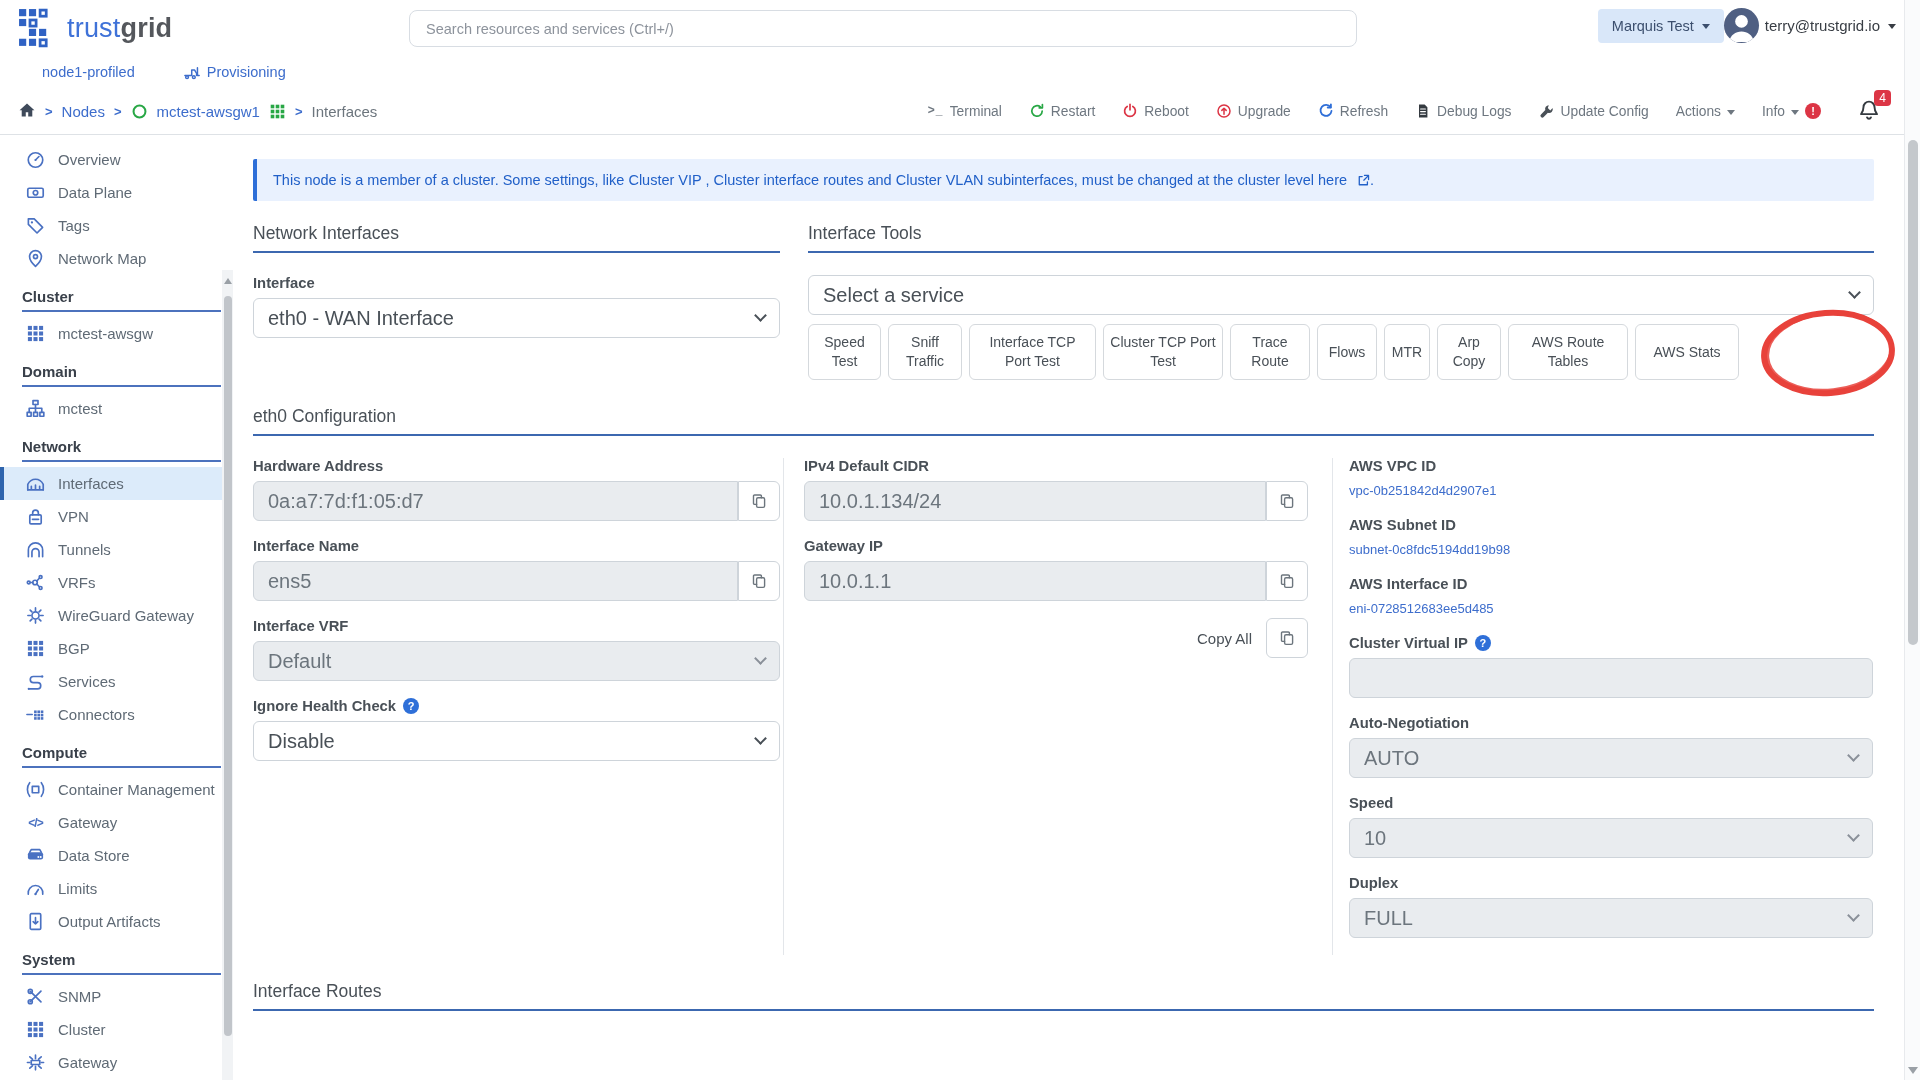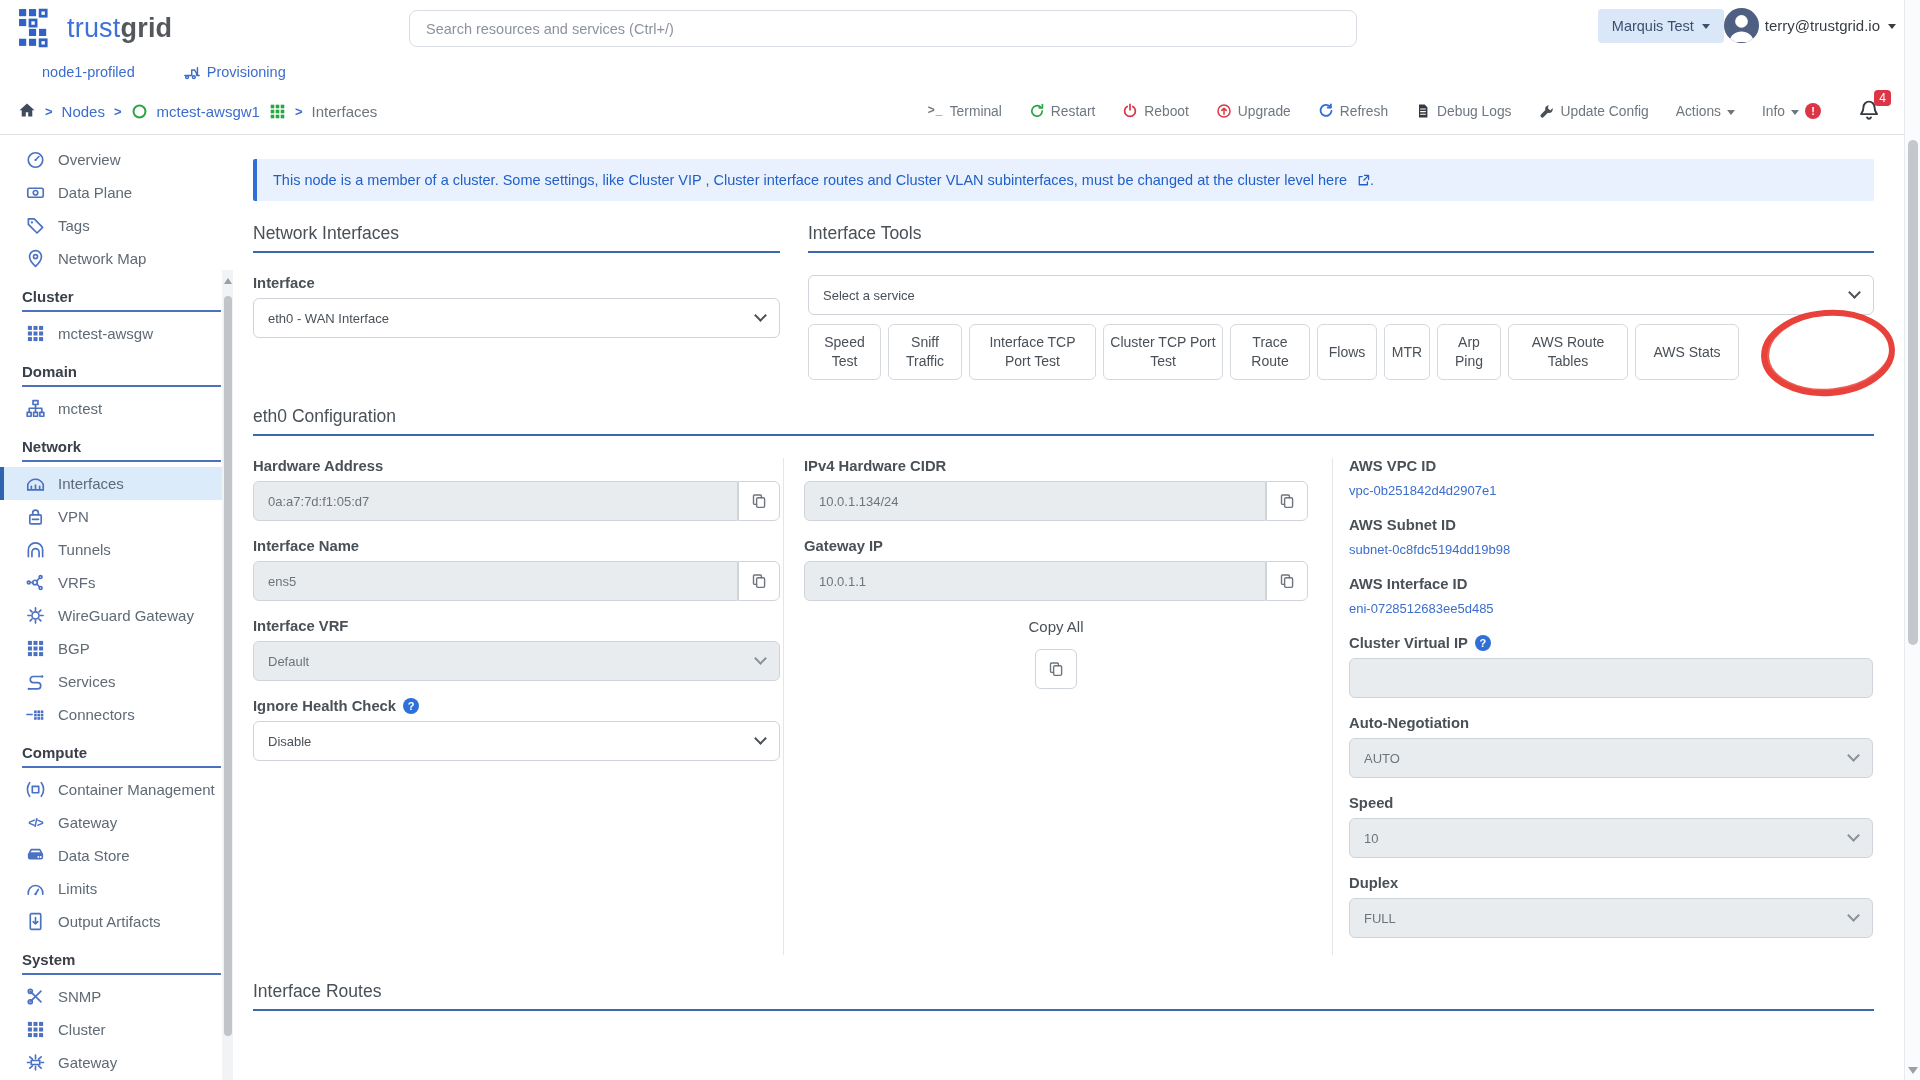--- a/index.html
+++ b/index.html
@@ -85,34 +85,34 @@
   .ext-ico{width:13px;height:13px;display:inline-flex;color:#2160c8;}
 
   .two-col{display:grid;grid-template-columns:527px 1fr;column-gap:28px;margin-top:22px;}
   .sec-head{font-size:17.5px;color:#495057;padding-bottom:7px;border-bottom:2px solid #3c68b0;margin:0 0 22px 0;font-weight:400;}
 
   .field{margin-bottom:17px;}
   .field-label{font-size:14.8px;font-weight:700;color:#495057;margin-bottom:7px;display:flex;align-items:center;}
   .help{width:16px;height:16px;border-radius:50%;background:#2e6fd8;color:#fff;font-size:11px;font-weight:700;
     display:inline-flex;align-items:center;justify-content:center;margin-left:7px;cursor:pointer;}
   .ctl{height:40px;border:1px solid #ced4da;border-radius:6px;display:flex;align-items:center;
-    padding:0 14px;font-size:13px;color:#495057;background:#fff;}
+    padding:0 14px;font-size:20px;color:#495057;background:#fff;}
   .ctl.disabled{background:#e9ecef;color:#6c757d;}
   .select{justify-content:space-between;cursor:pointer;}
   .select.disabled{cursor:default;}
   .chev{width:9px;height:9px;border-right:2px solid #495057;border-bottom:2px solid #495057;
     transform:rotate(45deg);margin-top:-5px;flex:0 0 9px;}
   .select.disabled .chev{border-color:#8a9099;}
   .input-group{display:flex;}
   .input-group .ctl{flex:1;border-radius:6px 0 0 6px;}
   .copy-btn{width:42px;height:40px;border:1px solid #ced4da;background:#fff;border-radius:0 6px 6px 0;
     display:inline-flex;align-items:center;justify-content:center;color:#6c757d;cursor:pointer;}
   .copy-btn .icon{width:16px;height:16px;}
   .copy-btn.standalone{border-radius:6px;}
-  .copy-all-row{display:flex;justify-content:flex-end;align-items:center;gap:14px;margin-top:6px;flex-direction:column;}
+  .copy-all-row{display:flex;justify-content:flex-end;align-items:center;gap:14px;margin-top:6px;}
   .copy-all-label{font-size:15px;color:#495057;}
   .link-value{color:#3d6dcc;font-size:13px;text-decoration:none;cursor:pointer;display:inline-block;margin-bottom:2px;}
 
   .svc-select{margin-bottom:9px;}
   .tools-row{display:flex;gap:7px;align-items:stretch;position:relative;}
   .tool-btn{border:1px solid #d5d9dd;background:#fff;border-radius:6px;color:#495057;font-size:14px;
     font-family:inherit;line-height:1.35;padding:8px 6px;min-height:56px;display:inline-flex;align-items:center;
     justify-content:center;text-align:center;cursor:pointer;}
   .tools-row .tool-btn:nth-child(1){width:73px;}
   .tools-row .tool-btn:nth-child(2){width:74px;}
@@ -611,21 +611,21 @@
             <span class="chev"></span>
           </div>
           <div class="tools-row" id="tools-row">
               <button class="tool-btn">Speed Test</button>
               <button class="tool-btn">Sniff Traffic</button>
               <button class="tool-btn">Interface TCP Port Test</button>
               <button class="tool-btn">Cluster TCP Port Test</button>
               <button class="tool-btn">Trace Route</button>
               <button class="tool-btn">Flows</button>
               <button class="tool-btn">MTR</button>
-              <button class="tool-btn">Arp Ping</button>
+              <button class="tool-btn">Arp Copy</button>
               <button class="tool-btn">AWS Route Tables</button>
               <button class="tool-btn">AWS Stats</button>
               <span class="annot"><svg viewBox="0 0 148 96" fill="none">
                   <ellipse cx="74" cy="48" rx="64" ry="40" stroke="#e8423b" stroke-width="6" transform="rotate(-4 74 48)"></ellipse>
                   <ellipse cx="75.5" cy="46.5" rx="62" ry="38.5" stroke="#e8423b" stroke-width="3" opacity="0.85" transform="rotate(-6 75 47)"></ellipse>
                 </svg></span>
             </div>
         </section>
       </div>
 
@@ -681,21 +681,21 @@
                 </div>
                 <div class="ctl select">
                   <span>Disable</span>
                   <span class="chev"></span>
                 </div>
               </div>
             </div>
           <div class="cfg-col2" id="cfg-col-1">
               <div class="field">
                 <div class="field-label">
-                  <span>IPv4 Hardware CIDR</span>
+                  <span>IPv4 Default CIDR</span>
                 </div>
                 <div class="input-group">
                   <div class="ctl disabled">10.0.1.134/24</div>
                   <button class="copy-btn">
                     <span class="icon">
                       <svg viewBox="0 0 16 16" fill="none" stroke="currentColor" stroke-width="1.4" stroke-linecap="round" stroke-linejoin="round">
                         <rect x="5.6" y="4.8" width="8" height="9.6" rx="1.4"></rect>
                         <path d="M10.4 4.8V3.1A1.1 1.1 0 0 0 9.3 2H3.6A1.1 1.1 0 0 0 2.5 3.1v7.2a1.1 1.1 0 0 0 1.1 1.1h2"></path>
                       </svg>
                     </span>

